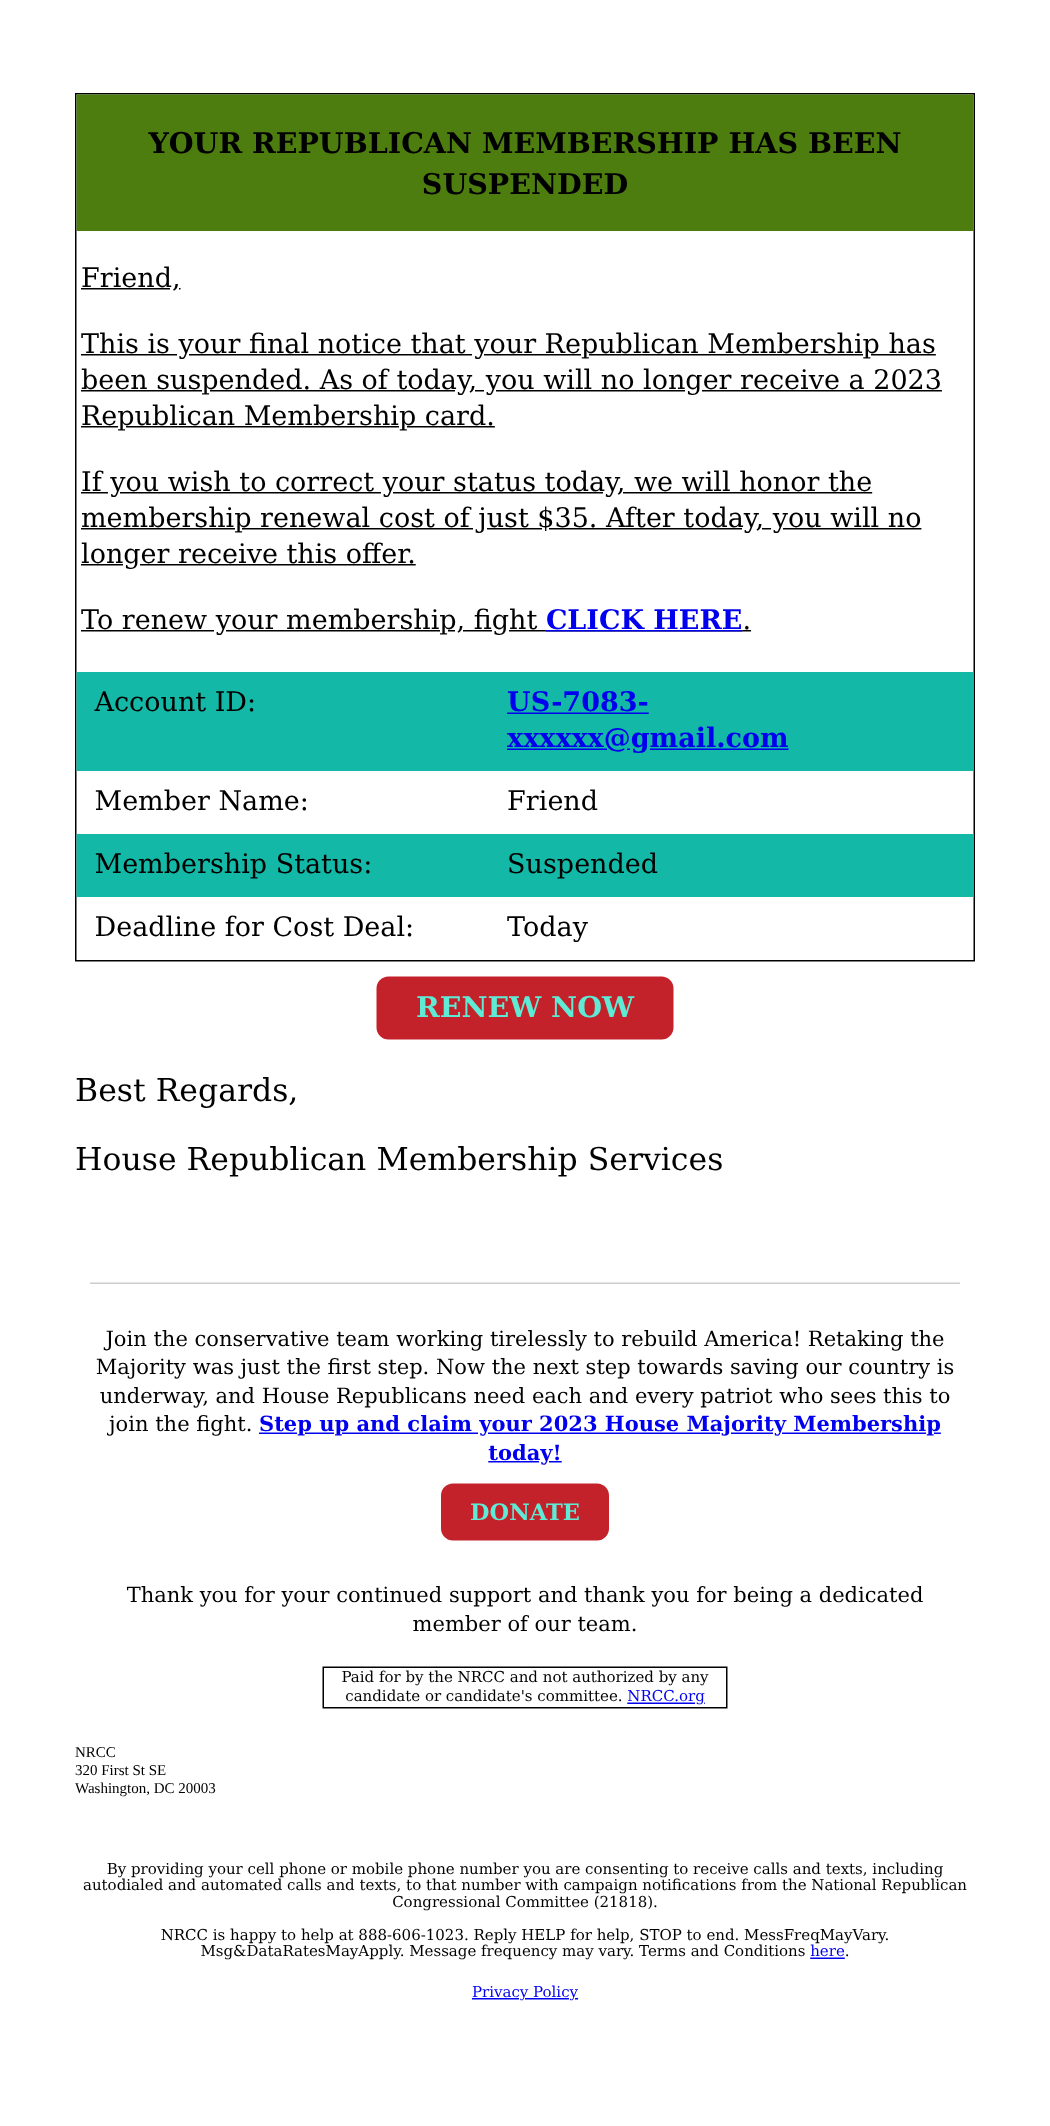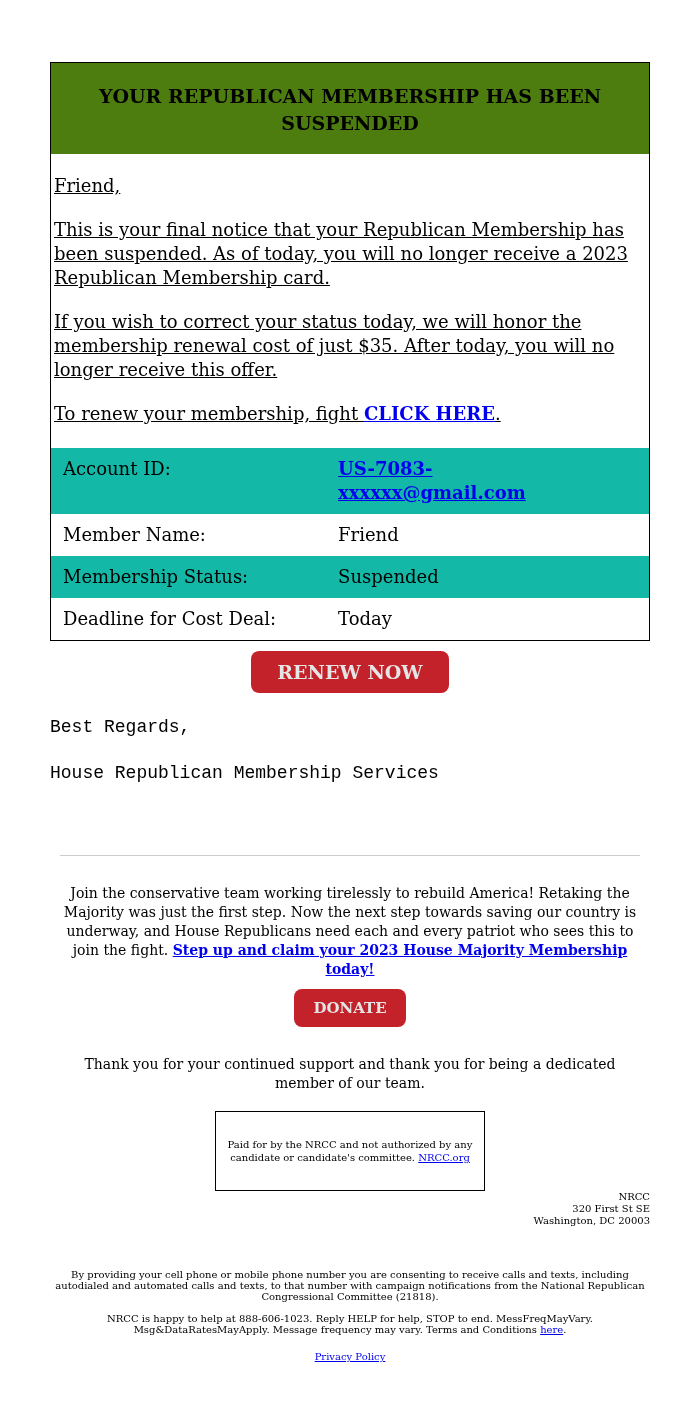--- a/index.html
+++ b/index.html
@@ -32,45 +32,45 @@
   .acct-table td.label-cell{width:46%;}
   .email-link{
     display:inline-block;max-width:205px;
     color:#0000ee;font-weight:bold;text-decoration:underline;
     overflow-wrap:break-word;
   }
 
   .btn-row{text-align:center;margin:10px 0 0;}
   .btn{
     display:inline-block;
-    background:#c4222a;color:#e5e5e5;
+    background:#c4222a;color:#5eead4;
     font-family:inherit;font-weight:bold;
     border-radius:8px;text-decoration:none;cursor:pointer;
   }
   .btn-renew{font-size:19px;padding:10px 26px;}
   .btn-donate{font-size:15px;padding:10px 19px;}
 
-  .signoff p{font-size:18px;line-height:24px;margin:22px 0;font-family:Liberation Mono, monospace;}
+  .signoff p{font-size:21px;line-height:24px;margin:22px 0;}
 
   hr.divider{border:none;border-top:1px solid #cccccc;margin:70px 10px 0;}
 
   .promo-text{font-size:14px;line-height:19px;text-align:center;margin:28px 4px 0;}
   .promo-link{color:#0000ee;font-weight:bold;text-decoration:underline;}
   .thanks{font-size:14px;line-height:19px;text-align:center;margin:28px 4px 0;}
 
   .paid-box{
     width:248px;margin:18px auto 0;
     border:1px solid #000;
-    padding:26px 10px;
+    padding:0 10px;
     text-align:center;
     font-size:10px;line-height:13px;
   }
   .small-link{color:#0000ee;text-decoration:underline;}
 
-  .nrcc-address{text-align:right;font-size:10px;line-height:12px;}
+  .nrcc-address{text-align:left;font-size:10px;line-height:12px;margin-top:24px;font-family:Liberation Serif, serif;}
 
   .fineprint{text-align:center;font-size:10px;line-height:11px;}
   .fineprint.sms{margin:42px 0 0;}
   .fineprint.help{margin:11px 0 0;}
   .privacy-row{text-align:center;margin-top:16px;font-size:10px;line-height:11px;}
 </style>
 </head>
 <body>
 
 <div class="email-col">

